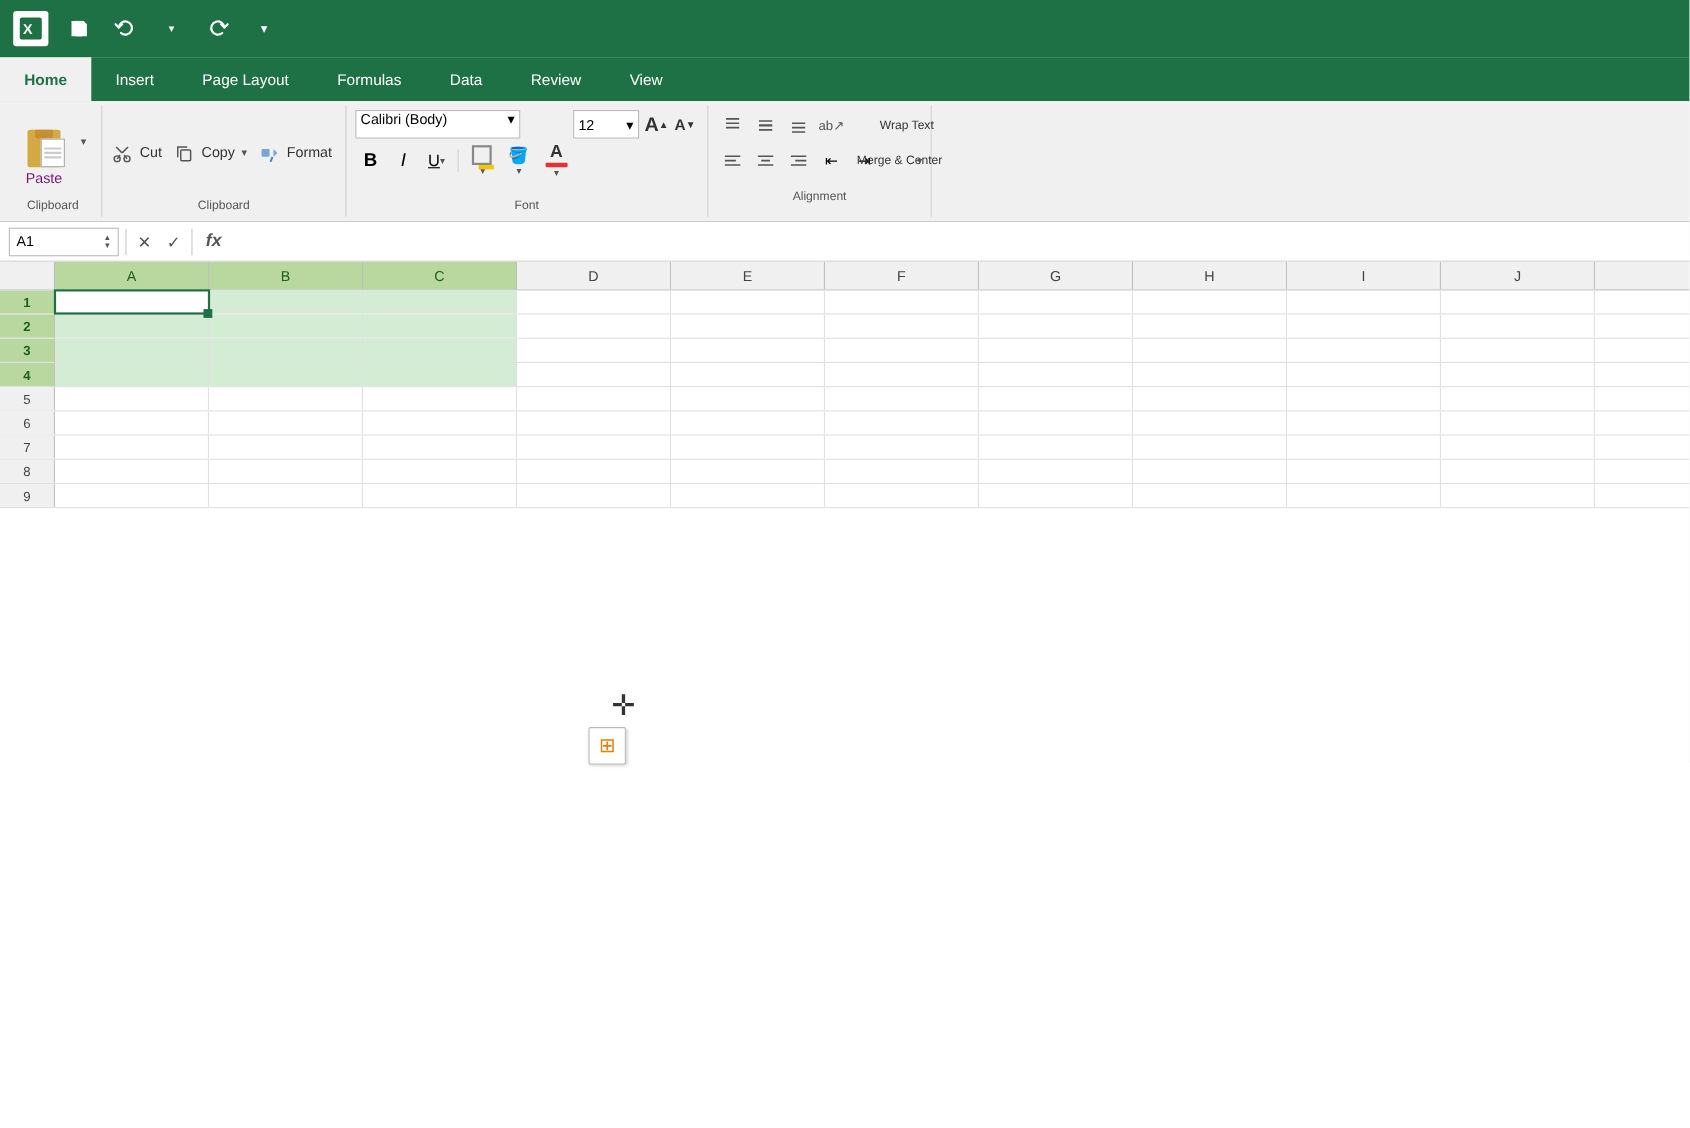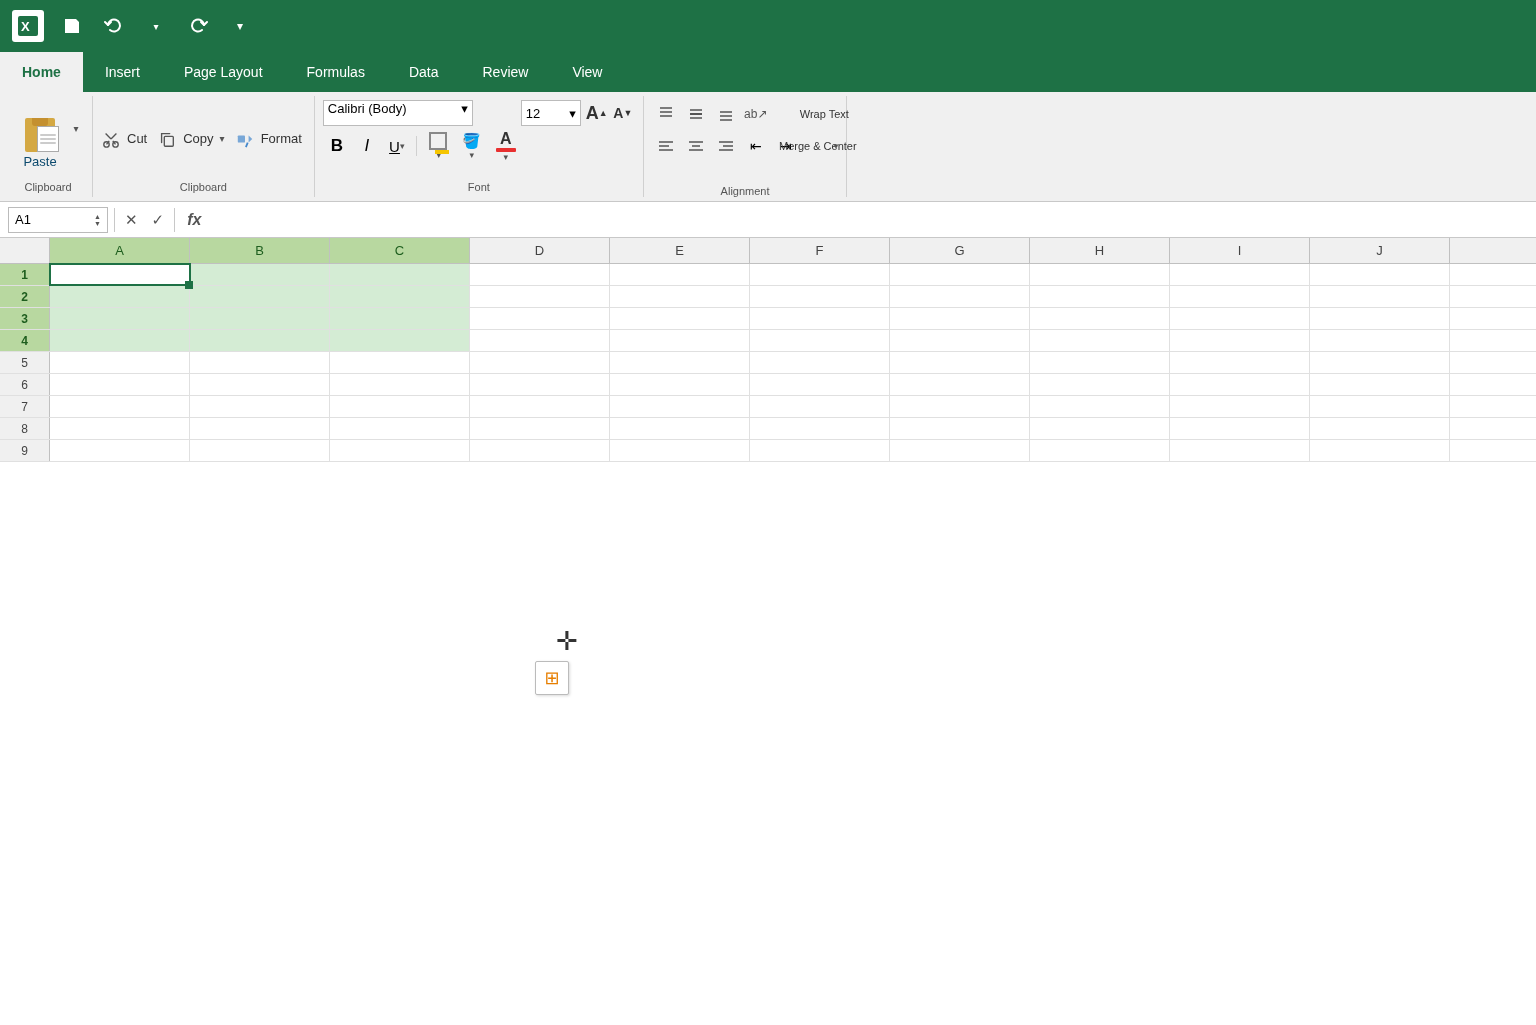--- a/index.html
+++ b/index.html
@@ -116,21 +116,21 @@
       border: 1px solid #aaa;
       position: absolute;
       bottom: 0; left: 12px;
       display: flex; flex-direction: column; justify-content: center; padding: 2px;
       gap: 2px;
     }
     .paste-paper-line {
       height: 2px; background: #ccc; border-radius: 1px;
     }
     .paste-label {
-      font-size: 13px; color: #0c4a6e; font-weight: 500;
+      font-size: 13px; color: #701a75; font-weight: 500;
     }
     .paste-dropdown {
       width: 12px; cursor: pointer; color: #555; font-size: 10px;
       display: flex; align-items: center; justify-content: center;
       padding-bottom: 20px;
     }
     .paste-group-label {
       font-size: 11px; color: #555;
       position: absolute; bottom: 4px; left: 50%; transform: translateX(-50%);
       white-space: nowrap;
@@ -263,21 +263,21 @@
     .align-btn {
       width: 28px; height: 28px;
       border: none; background: transparent;
       cursor: pointer;
       display: flex; align-items: center; justify-content: center;
       border-radius: 2px;
       font-size: 13px;
     }
     .align-group-label {
       font-size: 11px; color: #555;
-      position: absolute; bottom: 0; left: 50%; transform: translateX(-50%);
+      position: absolute; bottom: 12px; left: 50%; transform: translateX(-50%);
       white-space: nowrap;
     }
 
     
     .formula-bar {
       background: white;
       border-bottom: 1px solid #c8c8c8;
       height: 36px;
       display: flex;
       align-items: center;

